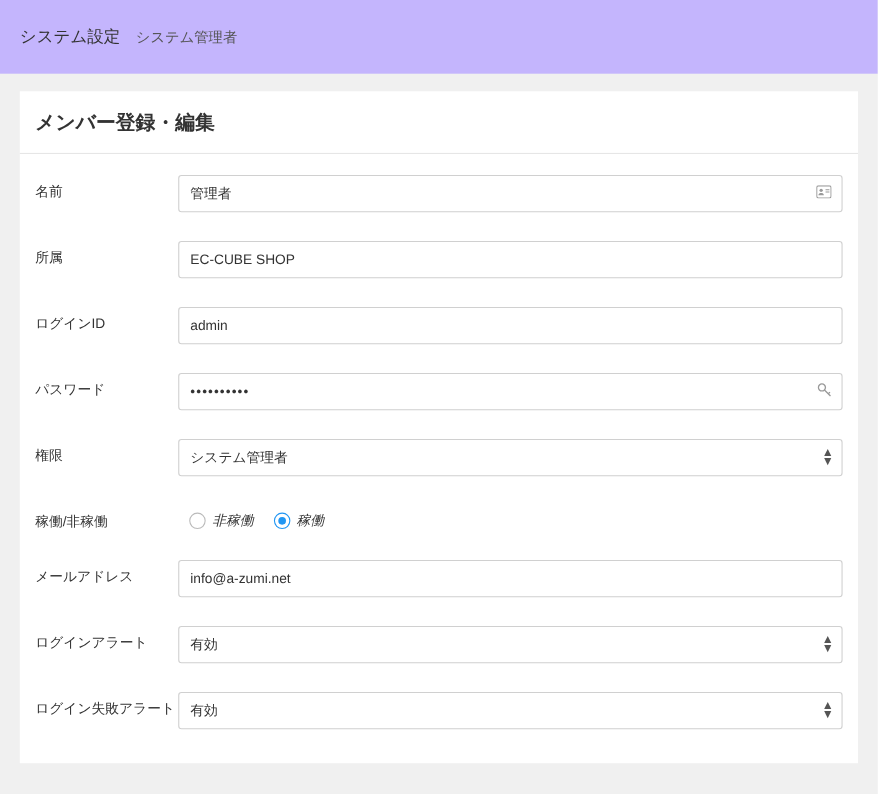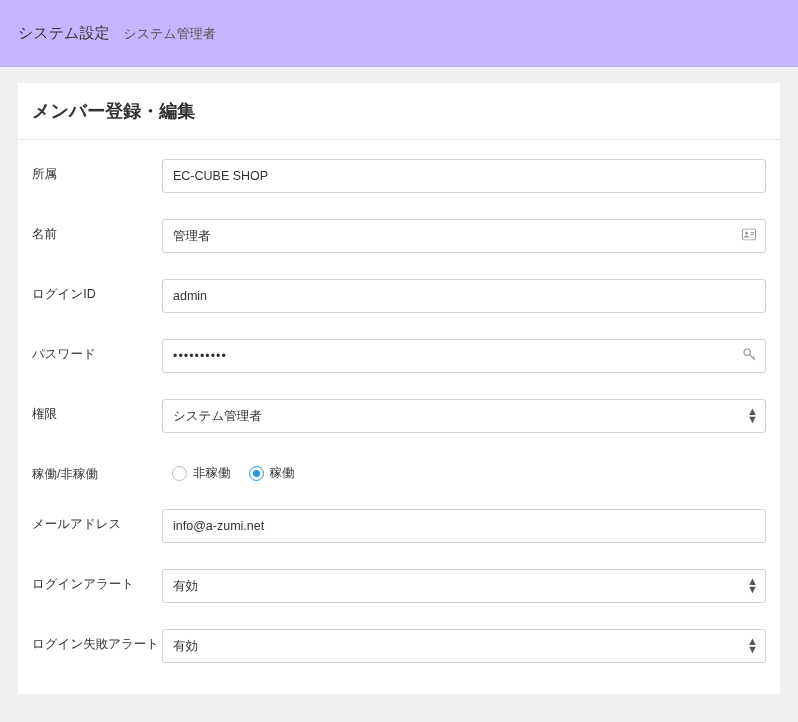--- a/index.html
+++ b/index.html
@@ -81,21 +81,21 @@
     }
     .input-icon-right {
       position: absolute;
       right: 10px;
       top: 50%;
       transform: translateY(-50%);
       color: #999;
       pointer-events: none;
     }
     .radio-group { display: flex; align-items: center; gap: 18px; padding-top: 6px; padding-left: 10px;}
-    .radio-item { display: inline-flex; align-items: center; gap: 6px; cursor: pointer; font-size: 12.5px;}
+    .radio-item { display: inline-flex; align-items: center; gap: 6px; cursor: pointer; font-size: 12.5px; font-style: italic;}
     .radio-circle {
       width: 15px; height: 15px; border-radius: 50%;
       border: 1.5px solid #bbb; display: inline-flex;
       align-items: center; justify-content: center;
     }
     .radio-circle.checked { border-color: #2196f3; }
     .radio-dot { width: 7px; height: 7px; border-radius: 50%; background: #2196f3; }
     input[type=password] { letter-spacing: 1px; }
   </style>
 </head>
@@ -103,41 +103,41 @@
 
 <div class="page-header">
   <span class="title">システム設定</span>
   <span class="subtitle">システム管理者</span>
 </div>
 
 <div class="card">
   <div class="card-header">メンバー登録・編集</div>
 
   <div class="form-body">
-
-    <div class="form-row">
-      <div class="form-label">所属</div>
-      <div class="form-control-wrap">
-        <input class="input" type="text" value="EC-CUBE SHOP" style="">
-      </div>
-    </div>
 
     <div class="form-row">
       <div class="form-label">名前</div>
       <div class="form-control-wrap">
         <input class="input" type="text" value="管理者" style="">
         <span class="input-icon-right">
           <svg width="14" height="12" viewBox="0 0 14 12">
               <rect x="0.5" y="0.5" width="13" height="11" rx="1.5" fill="none" stroke="#999"></rect>
               <circle cx="4.5" cy="4.5" r="1.5" fill="#999"></circle>
               <path d="M2 9 C2 7.5 3.3 7 4.5 7 C5.7 7 7 7.5 7 9 Z" fill="#999"></path>
               <line x1="8.5" y1="4" x2="12" y2="4" stroke="#999"></line>
               <line x1="8.5" y1="6" x2="12" y2="6" stroke="#999"></line>
             </svg>
         </span>
+      </div>
+    </div>
+
+    <div class="form-row">
+      <div class="form-label">所属</div>
+      <div class="form-control-wrap">
+        <input class="input" type="text" value="EC-CUBE SHOP" style="">
       </div>
     </div>
 
     <div class="form-row">
       <div class="form-label">ログインID</div>
       <div class="form-control-wrap">
         <input class="input" type="text" value="admin" style="">
       </div>
     </div>
 

